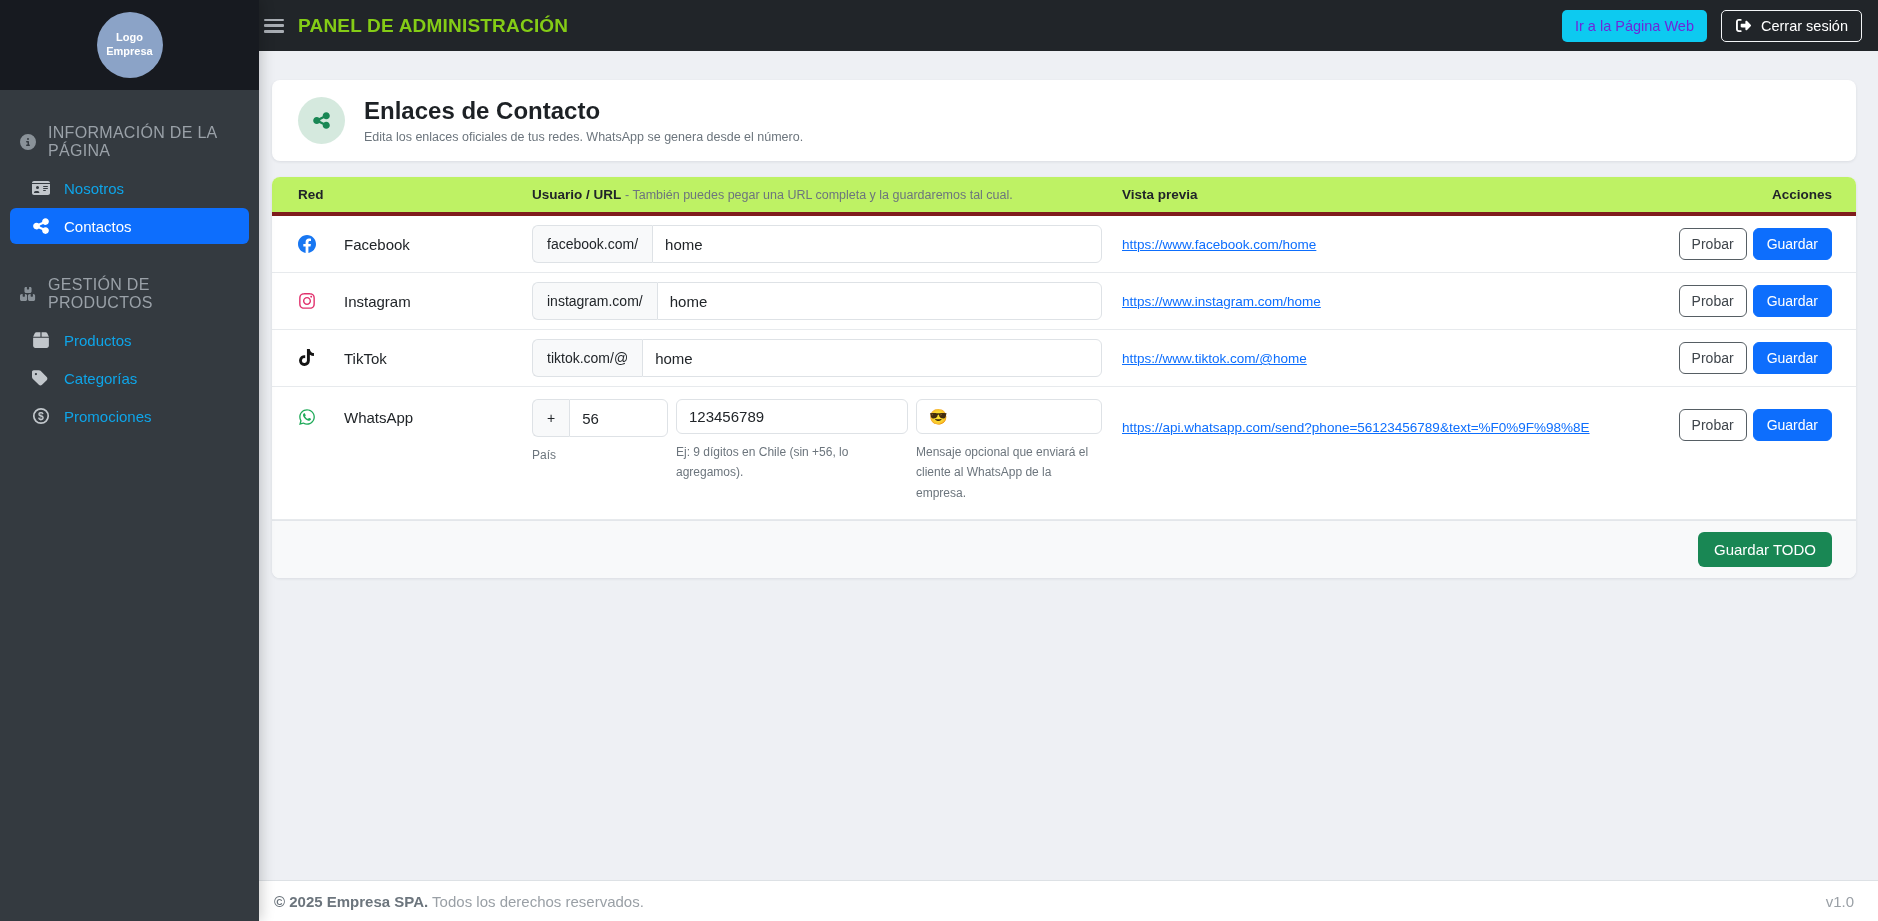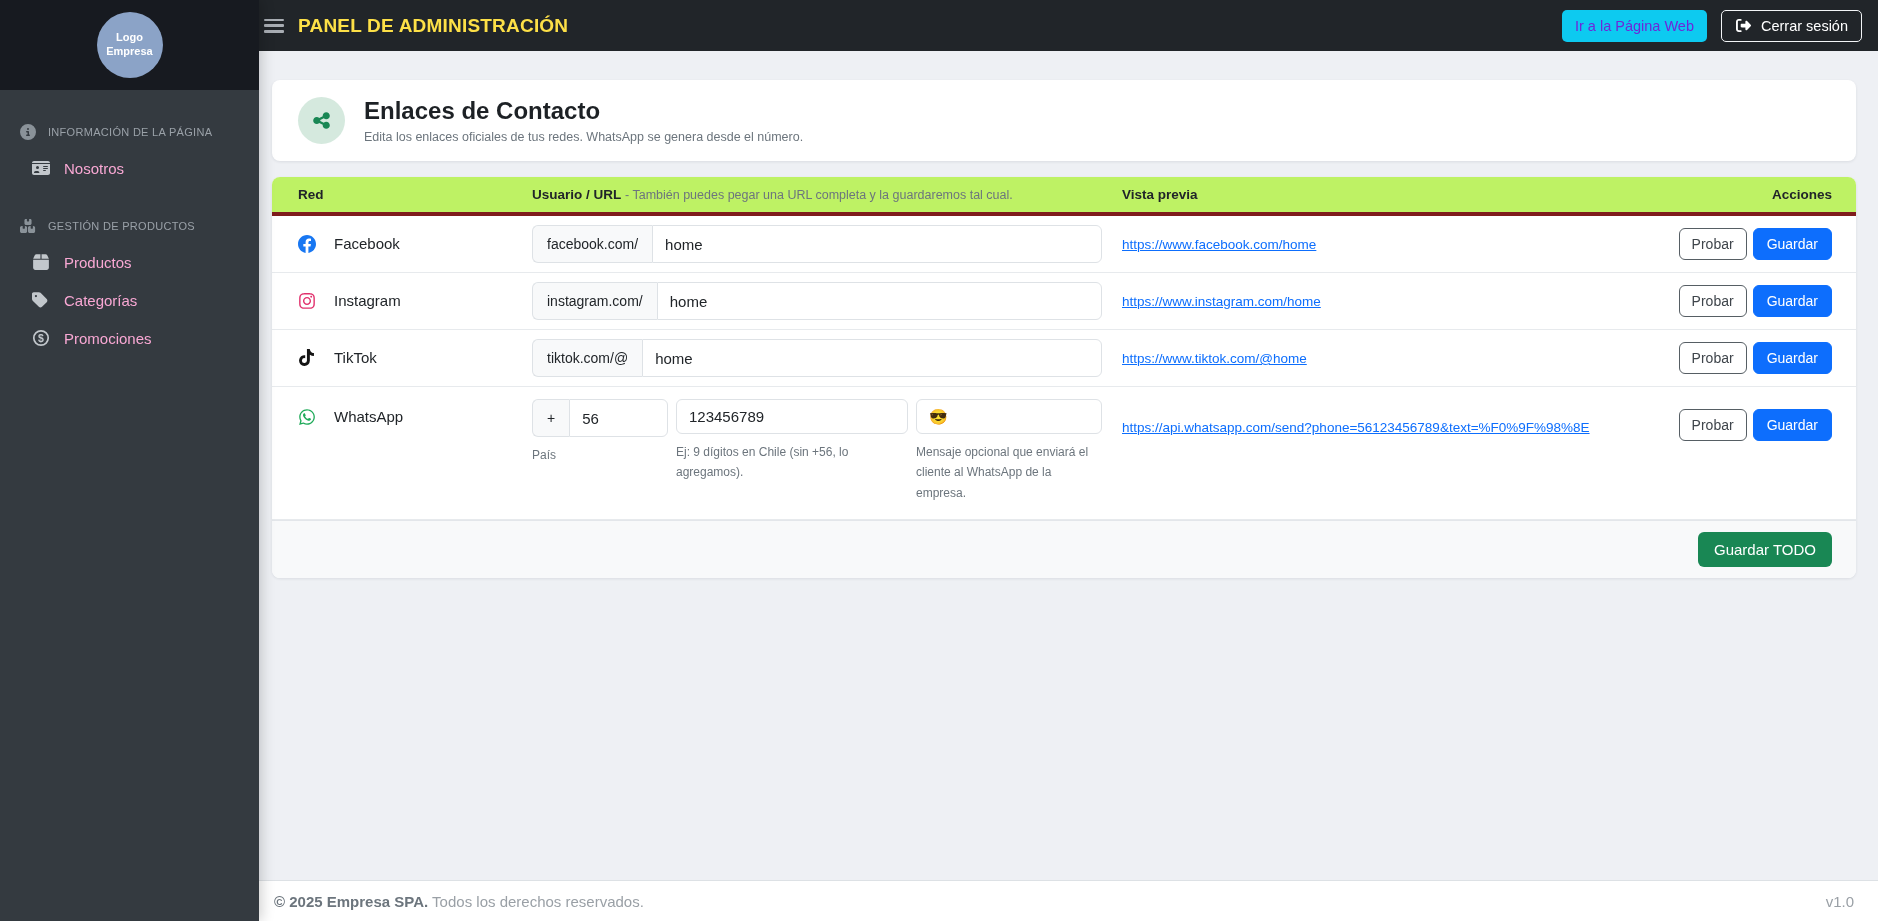--- a/index.html
+++ b/index.html
@@ -21,40 +21,40 @@
     height:90px; background:#171a20; display:flex; align-items:center; justify-content:center;
   }
   .logo-circle {
     width:66px; height:66px; border-radius:50%; background:#8ba3c7;
     color:#fff; display:flex; flex-direction:column; align-items:center; justify-content:center;
     font-size:11px; font-weight:bold; line-height:1.25; text-align:center;
   }
   .nav { padding:26px 10px 0 10px; }
   .section-head {
     display:flex; align-items:center; gap:12px; padding:8px 10px;
-    color:#9aa1a8; font-size:11px; letter-spacing:.3px; font-weight:400;
+    color:#9aa1a8; font-size:16px; letter-spacing:.3px; font-weight:400;
   }
   .nav-item {
     display:flex; align-items:center; gap:14px; padding:9px 10px 9px 22px;
-    color:#f9a8d4; font-size:15px; border-radius:6px; margin:2px 0; cursor:pointer;
+    color:#0ea5e9; font-size:15px; border-radius:6px; margin:2px 0; cursor:pointer;
   }
   .nav-item.active { background:var(--accent,#0d6efd); color:#fff; }
   .nav-gap { height:22px; }
   .icon16 { width:16px; height:16px; flex:0 0 16px; display:inline-block; }
   .icon18 { width:18px; height:18px; flex:0 0 18px; display:inline-block; }
 
   
   .topbar {
     position:absolute; left:250px; right:0; top:0; height:51px;
     background:var(--topbar,#212529); display:flex; align-items:center;
     padding:0 16px 0 14px; gap:14px; z-index:15;
   }
   .hamburger { width:20px; height:14px; display:flex; flex-direction:column; justify-content:space-between; cursor:pointer; }
   .hamburger span { display:block; height:2.5px; background:#a8adb3; border-radius:1px; }
-  .topbar-title { color:#fde047; font-weight:bold; font-size:19px; letter-spacing:.2px; flex:1; }
+  .topbar-title { color:#84cc16; font-weight:bold; font-size:19px; letter-spacing:.2px; flex:1; }
   .btn-info {
     background:var(--info,#0dcaf0); color:#6d28d9; border:none; border-radius:5px;
     padding:8px 13px; font-size:14.5px; font-family:inherit; cursor:pointer;
   }
   .btn-outline-light {
     background:transparent; color:#fff; border:1px solid #f3f5f7; border-radius:5px;
     padding:7px 13px; font-size:14.5px; font-family:inherit; cursor:pointer;
     display:flex; align-items:center; gap:9px;
   }
 
@@ -79,21 +79,21 @@
   }
   .th { font-weight:bold; }
   .hint { font-weight:normal; font-size:12.5px; color:#6c757d; }
   .c-red   { width:260px; padding-left:26px; }
   .c-user  { width:590px; }
   .c-vista { flex:1; padding-right:8px; }
   .c-act   { width:178px; padding-right:24px; text-align:right; }
 
   .trow { display:flex; align-items:center; border-bottom:1px solid #e7eaed; padding:9px 0; min-height:56px; }
   .trow.wa { align-items:flex-start; padding:12px 0 16px 0; }
-  .net { display:flex; gap:18px; font-size:15px; color:#212529; }
+  .net { display:flex; align-items:center; gap:28px; font-size:15px; color:#212529; }
   .trow.wa .net { padding-top:9px; }
 
   .igroup { display:flex; width:570px; }
   .prefix {
     background:#f8f9fa; border:1px solid #dee2e6; border-right:0;
     border-radius:6px 0 0 6px; padding:8px 14px; font-size:14px; color:#212529;
     display:flex; align-items:center; white-space:nowrap;
   }
   .tinput {
     flex:1; min-width:0; border:1px solid #dee2e6; border-radius:0 6px 6px 0;
@@ -160,20 +160,28 @@
 
     <div class="nav-item">
       <span class="icon18">
         <svg viewBox="0 0 576 512" width="18" height="18">
             <path fill="#c2c7cc" d="M0 96l576 0c0-35.3-28.7-64-64-64H64C28.7 32 0 60.7 0 96zm0 32V416c0 35.3 28.7 64 64 64H512c35.3 0 64-28.7 64-64V128H0zM64 405.3c0-29.5 23.9-53.3 53.3-53.3H181.3c29.5 0 53.3 23.9 53.3 53.3c0 5.9-4.8 10.7-10.7 10.7H74.7c-5.9 0-10.7-4.8-10.7-10.7zM176 192a48 48 0 1 1 0 96 48 48 0 1 1 0-96zm176 16c0-8.8 7.2-16 16-16H496c8.8 0 16 7.2 16 16s-7.2 16-16 16H368c-8.8 0-16-7.2-16-16zm0 64c0-8.8 7.2-16 16-16H496c8.8 0 16 7.2 16 16s-7.2 16-16 16H368c-8.8 0-16-7.2-16-16zm0 64c0-8.8 7.2-16 16-16H432c8.8 0 16 7.2 16 16s-7.2 16-16 16H368c-8.8 0-16-7.2-16-16z"></path>
           </svg>
       </span>
       <span>Nosotros</span>
     </div>
 
+    <div class="nav-item active">
+      <span class="icon18">
+        <svg viewBox="0 0 448 512" width="18" height="18">
+            <path fill="#ffffff" d="M352 224c53 0 96-43 96-96s-43-96-96-96s-96 43-96 96c0 4 .2 8 .7 11.9l-94.1 47C145.4 170.2 121.9 160 96 160c-53 0-96 43-96 96s43 96 96 96c25.9 0 49.4-10.2 66.6-26.9l94.1 47c-.5 3.9-.7 7.8-.7 11.9c0 53 43 96 96 96s96-43 96-96s-43-96-96-96c-25.9 0-49.4 10.2-66.6 26.9l-94.1-47c.5-3.9 .7-7.8 .7-11.9s-.2-8-.7-11.9l94.1-47C302.6 213.8 326.1 224 352 224z"></path>
+          </svg>
+      </span>
+      <span>Contactos</span>
+    </div>
 
     <div class="nav-gap"></div>
 
     <div class="section-head">
       <span class="icon16">
         <svg viewBox="0 0 576 512" width="16" height="16">
             <path fill="#8a9299" d="M248 0L208 0c-26.5 0-48 21.5-48 48l0 112c0 35.3 28.7 64 64 64l128 0c35.3 0 64-28.7 64-64l0-112c0-26.5-21.5-48-48-48L328 0l0 80c0 8.8-7.2 16-16 16l-48 0c-8.8 0-16-7.2-16-16l0-80zM64 256c-35.3 0-64 28.7-64 64L0 448c0 35.3 28.7 64 64 64l128 0c35.3 0 64-28.7 64-64l0-128c0-35.3-28.7-64-64-64l-16 0 0 80c0 8.8-7.2 16-16 16l-48 0c-8.8 0-16-7.2-16-16l0-80-32 0zm288 0c-35.3 0-64 28.7-64 64l0 128c0 35.3 28.7 64 64 64l128 0c35.3 0 64-28.7 64-64l0-128c0-35.3-28.7-64-64-64l-16 0 0 80c0 8.8-7.2 16-16 16l-48 0c-8.8 0-16-7.2-16-16l0-80-32 0z"></path>
           </svg>
       </span>
       <span>GESTIÓN DE PRODUCTOS</span>

